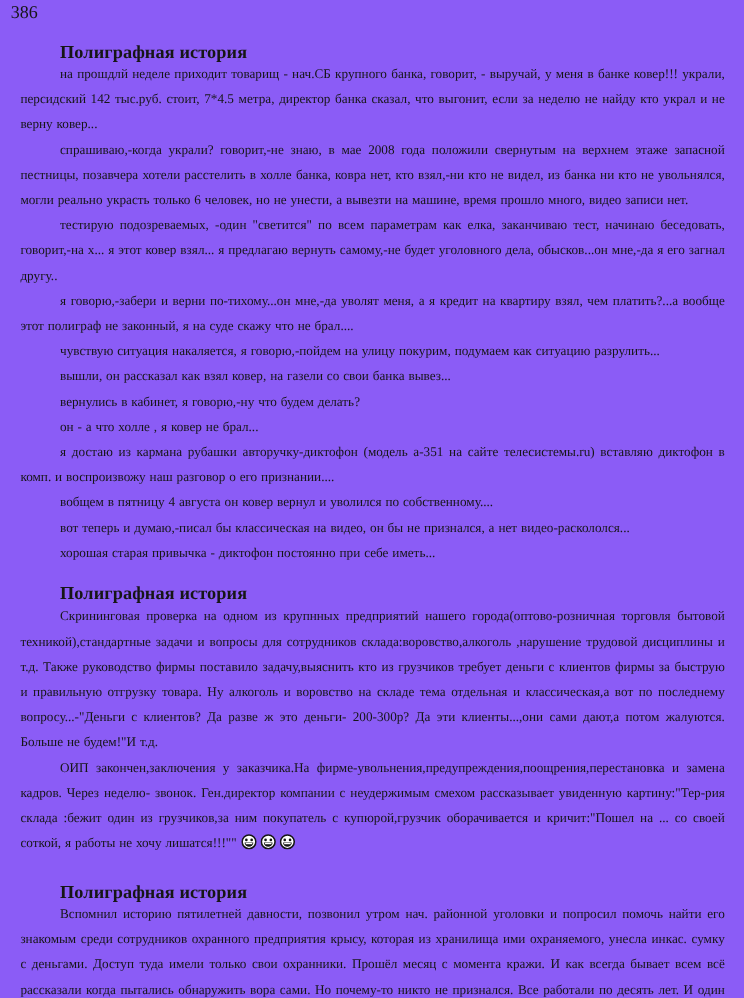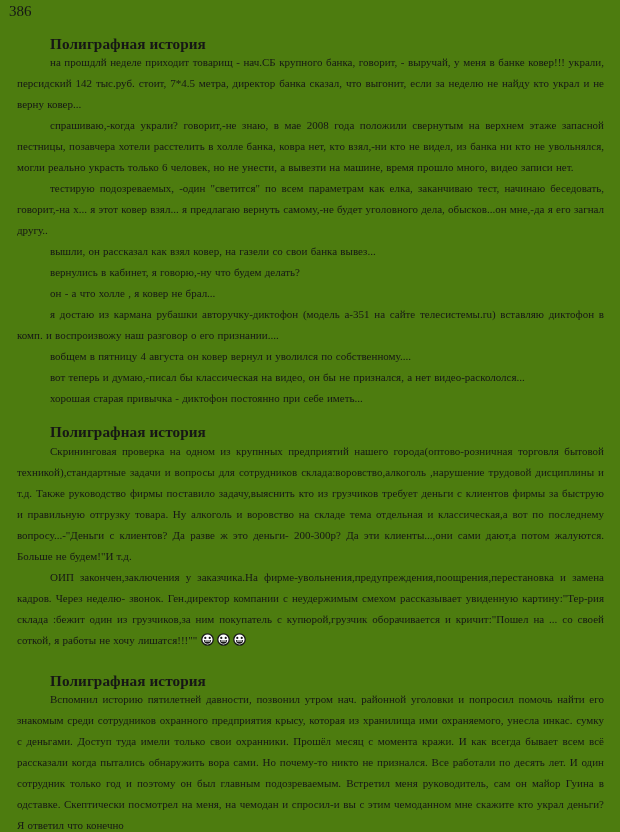--- a/index.html
+++ b/index.html
@@ -5,21 +5,21 @@
   html, body {
     margin: 0;
     padding: 0;
     background: #ffffff;
   }
   .page {
     position: relative;
     width: 620px;
     height: 832px;
     box-sizing: border-box;
-    background: #4d7c0f;
+    background: #8b5cf6;
     color: #161616;
     font-family: "Liberation Serif", "DejaVu Serif", serif;
     padding: 2px 4px 0 5px;
     overflow: hidden;
   }
   .page-number {
     font-size: 15px;
     line-height: 18px;
     margin-left: 4px;
   }
@@ -55,20 +55,22 @@
 
 <div class="page">
 
   <div class="page-number">386</div>
 
   <div class="story" id="story-1">
     <h2 class="story-heading">Полиграфная история</h2>
     <p>на прошдлй неделе приходит товарищ - нач.СБ крупного банка, говорит, - выручай, у меня в банке ковер!!! украли, персидский 142 тыс.руб. стоит, 7*4.5 метра, директор банка сказал, что выгонит, если за неделю не найду кто украл и не верну ковер...</p>
     <p>спрашиваю,-когда украли? говорит,-не знаю, в мае 2008 года положили свернутым на верхнем этаже запасной пестницы, позавчера хотели расстелить в холле банка, ковра нет, кто взял,-ни кто не видел, из банка ни кто не увольнялся, могли реально украсть только 6 человек, но не унести, а вывезти на машине, время прошло много, видео записи нет.</p>
     <p>тестирую подозреваемых, -один "светится" по всем параметрам как елка, заканчиваю тест, начинаю беседовать, говорит,-на х... я этот ковер взял... я предлагаю вернуть самому,-не будет уголовного дела, обысков...он мне,-да я его загнал другу..</p>
+    <p>я говорю,-забери и верни по-тихому...он мне,-да уволят меня, а я кредит на квартиру взял, чем платить?...а вообще этот полиграф не законный, я на суде скажу что не брал....</p>
+    <p>чувствую ситуация накаляется, я говорю,-пойдем на улицу покурим, подумаем как ситуацию разрулить...</p>
     <p>вышли, он рассказал как взял ковер, на газели со свои банка вывез...</p>
     <p>вернулись в кабинет, я говорю,-ну что будем делать?</p>
     <p>он - а что холле , я ковер не брал...</p>
     <p>я достаю из кармана рубашки авторучку-диктофон (модель а-351 на сайте телесистемы.ru) вставляю диктофон в комп. и воспроизвожу наш разговор о его признании....</p>
     <p>вобщем в пятницу 4 августа он ковер вернул и уволился по собственному....</p>
     <p>вот теперь и думаю,-писал бы классическая на видео, он бы не признался, а нет видео-раскололся...</p>
     <p>хорошая старая привычка - диктофон постоянно при себе иметь...</p>
   </div>
 
   <div class="story" id="story-2">

